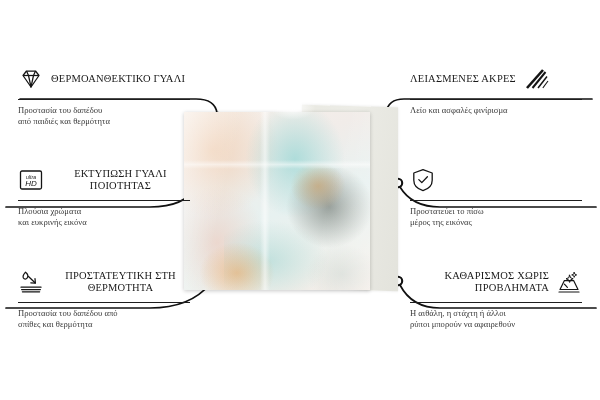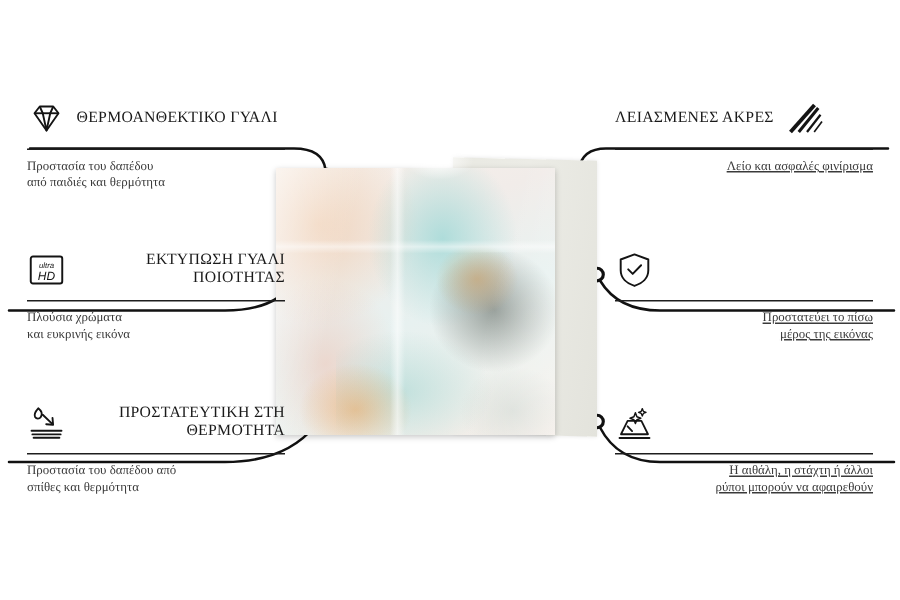--- a/index.html
+++ b/index.html
@@ -56,31 +56,31 @@
   .feature{position:absolute;width:172px;}
   .feature .head{
     display:flex;align-items:center;gap:7px;min-height:34px;
   }
   .feature.left .head{justify-content:flex-start;}
   .feature.right .head{justify-content:flex-start;}
   .title{
     font-size:10.5px;line-height:12.5px;letter-spacing:.2px;
     color:#1a1a1a;font-family:"Liberation Serif", serif;
   }
-  .feature.left .title{text-align:right;}
+  .feature.left .title{text-align:center;}
   .feature.right .title{text-align:right;}
   .rule{
     height:0;border-top:1.3px solid #1e1e1e;margin-top:3px;width:100%;
   }
   .desc{
     margin-top:5px;font-size:8.6px;line-height:11px;color:#3a3a3a;
     font-family:"Liberation Serif", serif;
   }
   .feature.left .desc{text-align:left;}
-  .feature.right .desc{text-align:right;text-decoration:underline;}
+  .feature.right .desc{}
   .icon{flex:0 0 auto;width:26px;height:26px;display:block;font-style:italic;}
   .icon svg{display:block;width:26px;height:26px;}
 
   
   #f-heat-glass{left:18px;top:62px;}
   #f-print     {left:18px;top:163px;}
   #f-heat-res  {left:18px;top:265px;}
   #f-edges     {left:410px;top:62px;}
   #f-membrane  {left:410px;top:163px;}
   #f-clean     {left:410px;top:265px;}
@@ -232,20 +232,21 @@
         </g>
           </svg>
       </span>
     </div>
     <div class="rule"></div>
     <div class="desc">Προστατεύει το πίσω<br>μέρος της εικόνας</div>
   </div>
 
   <div class="feature right" id="f-clean">
     <div class="head">
+      <span class="title">ΚΑΘΑΡΙΣΜΟΣ ΧΩΡΙΣ ΠΡΟΒΛΗΜΑΤΑ</span>
       <span class="icon">
         <svg viewBox="0 0 26 26">
             <g fill="none" stroke="#141414" stroke-width="1.2" stroke-linecap="round" stroke-linejoin="round">
           <path d="M4,20.5 L8.4,11.6 h9.2 L22,20.5 Z"></path>
           <path d="M3,23 h20"></path>
           <path d="M8.4,15.2 L11.4,18.4"></path>
           <path d="M13.6,6.2 L14.6,8.8 L17.2,9.8 L14.6,10.8 L13.6,13.4 L12.6,10.8 L10,9.8 L12.6,8.8 Z" stroke-width="1"></path>
           <path d="M18.2,3.4 L18.9,5.2 L20.7,5.9 L18.9,6.6 L18.2,8.4 L17.5,6.6 L15.7,5.9 L17.5,5.2 Z" stroke-width="0.9"></path>
         </g>
           </svg>

